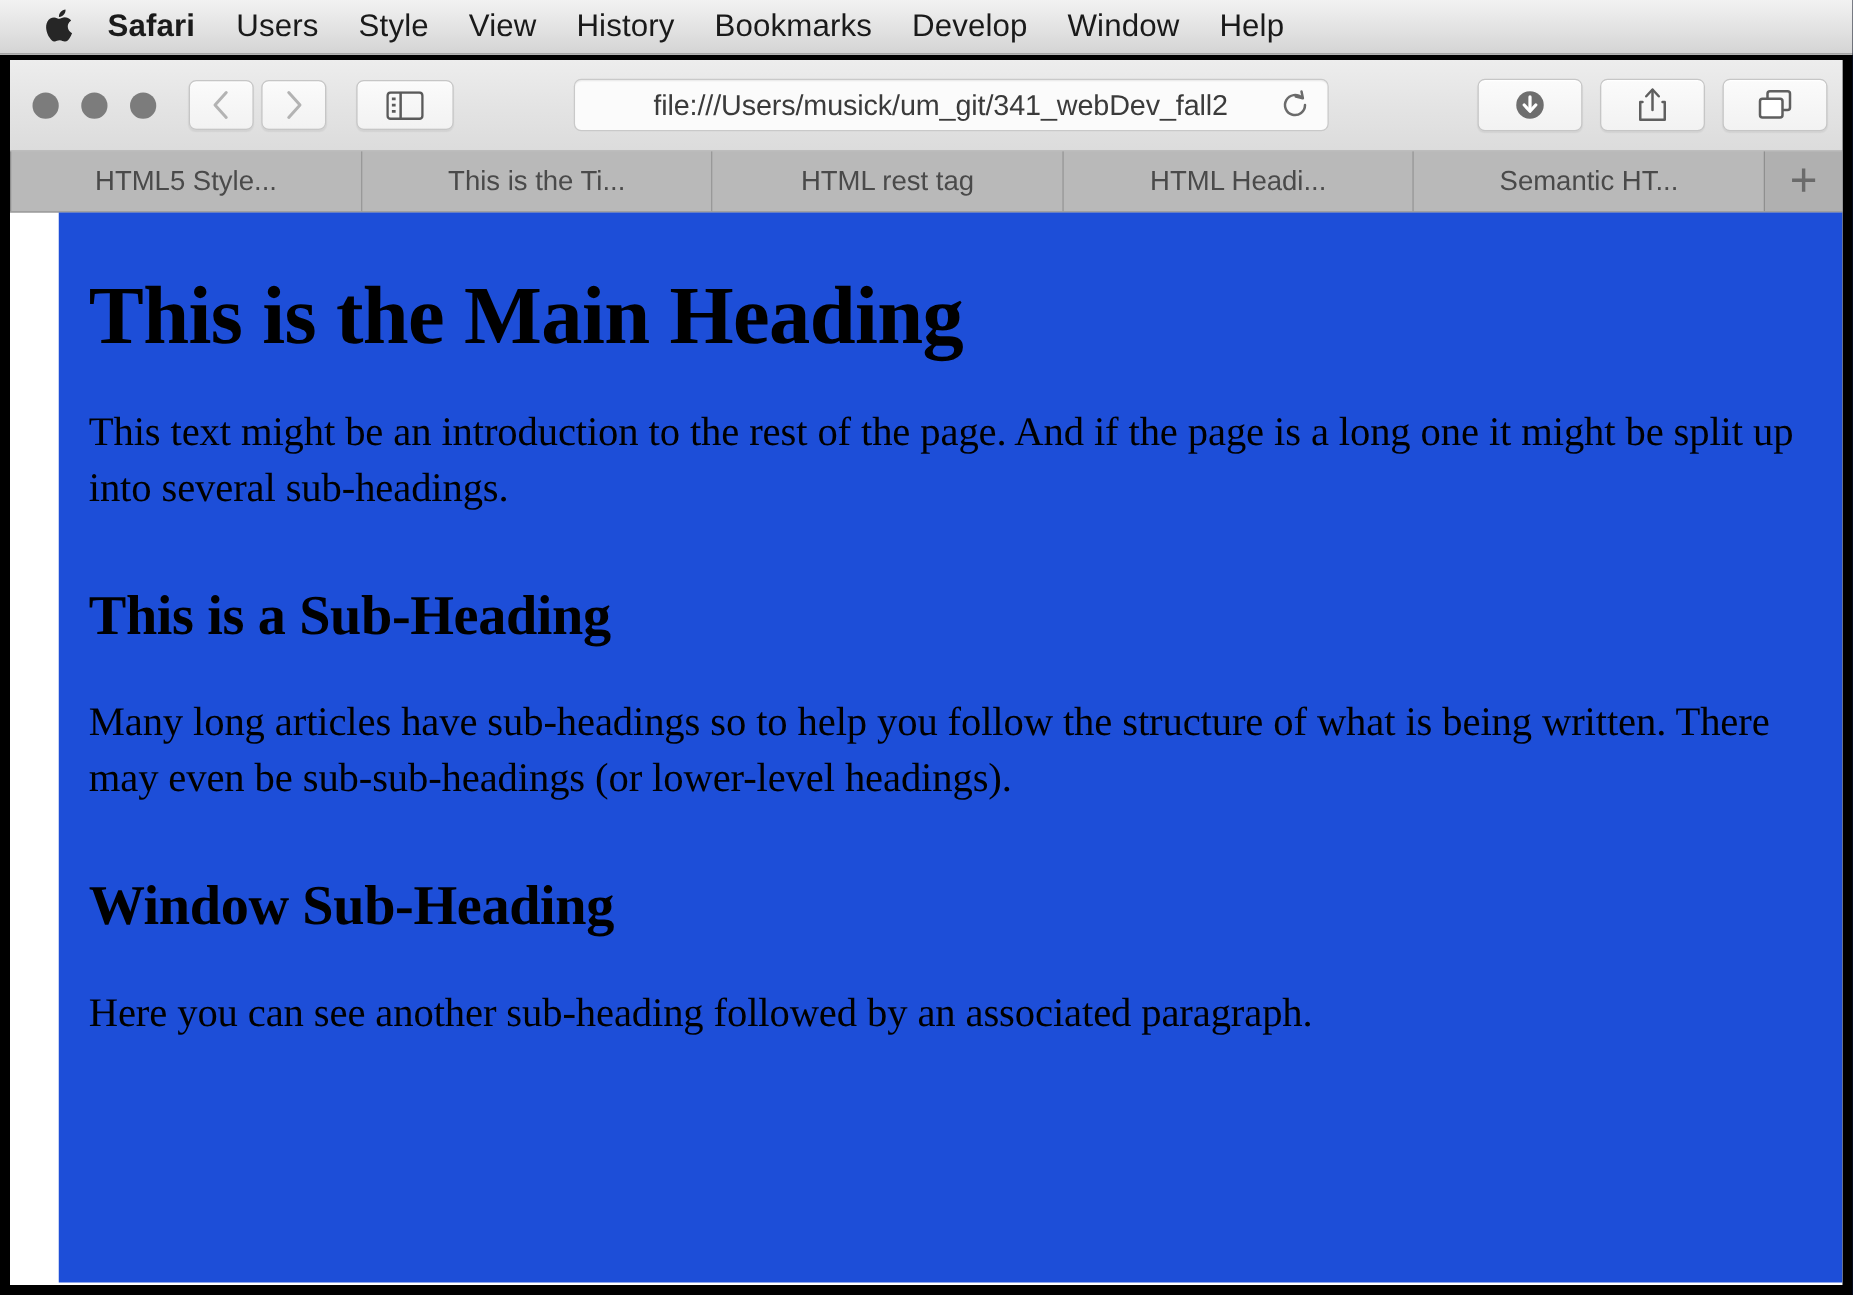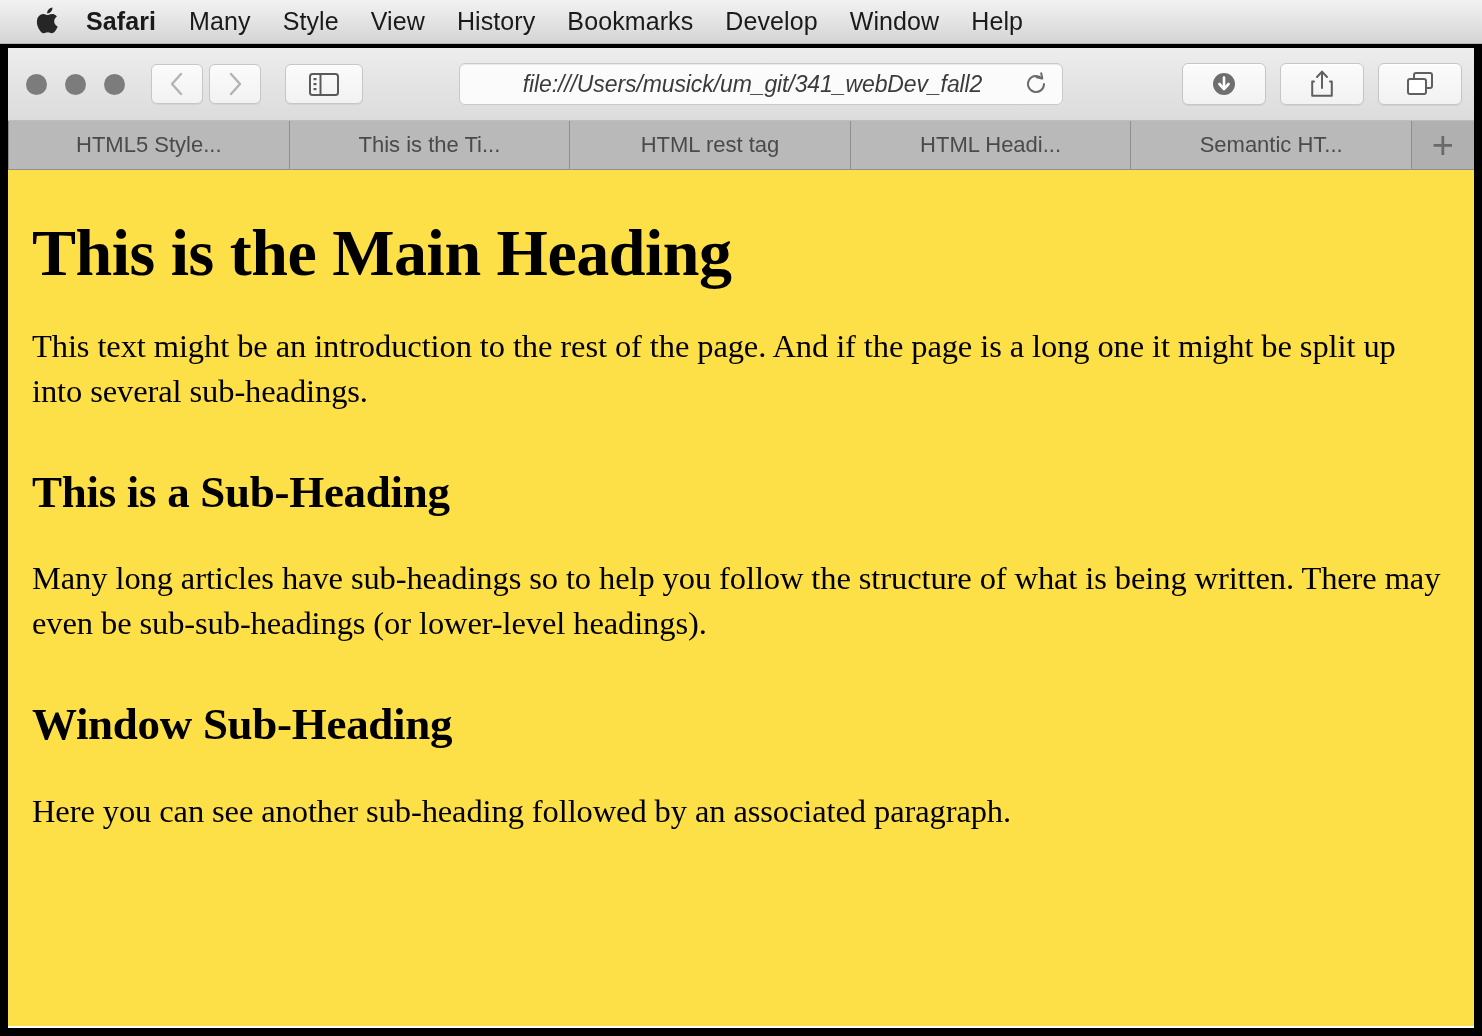--- a/index.html
+++ b/index.html
@@ -104,21 +104,20 @@
   }
   .navgroup { display:flex; gap:6px; margin-right: 24px; }
   .navgroup .tb-btn { width: 52px; height: 40px; }
   .sidebar-btn { width: 78px; height: 40px; margin-right: 0; }
 
   .urlbar-wrap {
     flex: 1;
     display: flex;
     justify-content: center;
     align-items: flex-end;
-    font-style: italic;
   }
   #urlbar {
     width: 604px;
     height: 42px;
     background: #fbfbfb;
     border: 1px solid #c9c9c9;
     border-radius: 6px;
     box-shadow: 0 1px 1px rgba(0,0,0,.07) inset;
     display: flex;
     align-items: center;
@@ -189,27 +188,28 @@
   }
   #newtab-btn .plus {
     font-size: 38px;
     color: #6a6a6a;
     line-height: 1;
     font-weight: 300;
   }
 
   
   #page {
-    background: #fde047;
+    background: #1d4ed8;
     height: 856px;
     padding: 18px 24px 0 24px;
     box-sizing: border-box;
     overflow: hidden;
     font-family: "Liberation Serif", "DejaVu Serif", serif;
     color: #000;
+    margin-left: 39px;
   }
   #page h1 {
     font-size: 66px;
     font-weight: bold;
     margin: 30px 0 0 0;
     line-height: 1.06;
     letter-spacing: -.5px;
   }
   #page h2 {
     font-size: 45px;
@@ -231,21 +231,21 @@
 
 <div id="screen">
 
   <div id="menubar">
     <span class="apple-logo">
       <svg width="24" height="29" viewBox="0 0 24 29" aria-hidden="true">
         <path fill="#262626" d="M16.1 4.6c.9-1.1 1.5-2.6 1.3-4.1-1.3.06-2.9.9-3.85 2-.85.98-1.6 2.55-1.4 4.05 1.45.11 2.95-.74 3.95-1.95zM17.35 6.9c-2.1-.12-3.9 1.19-4.9 1.19-1.02 0-2.55-1.13-4.2-1.1-2.16.03-4.16 1.26-5.27 3.2-2.25 3.9-.58 9.68 1.61 12.85 1.07 1.55 2.35 3.29 4.03 3.23 1.61-.06 2.22-1.04 4.17-1.04 1.95 0 2.5 1.04 4.2 1.01 1.74-.03 2.84-1.58 3.9-3.14 1.23-1.8 1.74-3.54 1.77-3.63-.04-.02-3.4-1.31-3.43-5.18-.03-3.24 2.64-4.79 2.76-4.87-1.51-2.23-3.86-2.48-4.69-2.52z"></path>
       </svg>
     </span>
     <span class="menu-item app-name">Safari</span>
-    <span class="menu-item">Many</span>
+    <span class="menu-item">Users</span>
     <span class="menu-item">Style</span>
     <span class="menu-item">View</span>
     <span class="menu-item">History</span>
     <span class="menu-item">Bookmarks</span>
     <span class="menu-item">Develop</span>
     <span class="menu-item">Window</span>
     <span class="menu-item">Help</span>
   </div>
 
   <div id="browser-window">

